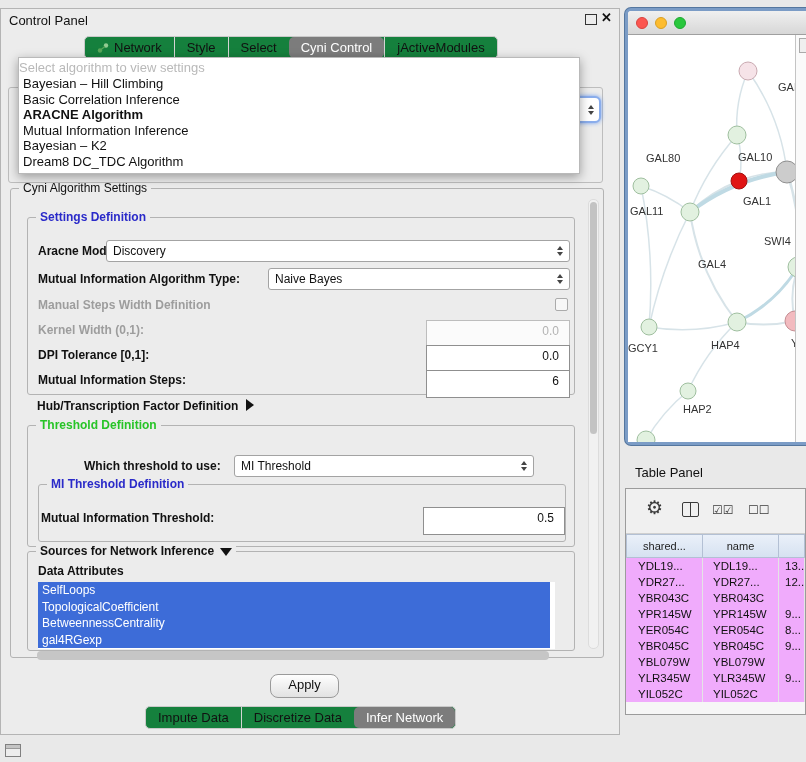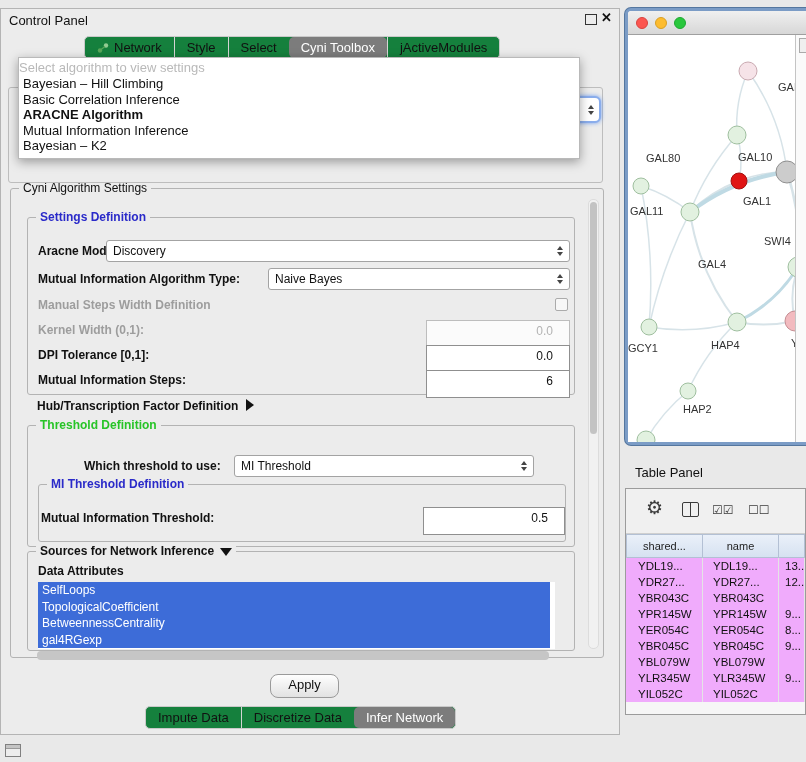--- a/index.html
+++ b/index.html
@@ -35,21 +35,21 @@
   .dark{color:#111}.blue{color:#2a2ac9;font-weight:bold}.green{color:#27c427;font-weight:bold}.b{font-weight:bold}
   .lbl{position:absolute;font-size:12px;white-space:nowrap;line-height:15px}
   .gray{color:#9d9d9d}
   .combo{position:absolute;display:flex;align-items:center;background:#fff;border:1px solid #a3a3a3;border-radius:3px;
          height:22px;box-sizing:border-box;padding:0 6px;font-size:12px;cursor:pointer}
   .combo-val{flex:1;white-space:nowrap;overflow:hidden}
   .combo-arrows{display:flex;flex-direction:column;gap:2px;margin-left:6px}
   .combo-arrows .up{width:0;height:0;border-left:3.5px solid transparent;border-right:3.5px solid transparent;border-bottom:4.5px solid #444}
   .combo-arrows .dn{width:0;height:0;border-left:3.5px solid transparent;border-right:3.5px solid transparent;border-top:4.5px solid #444}
   .field{position:absolute;height:28px;box-sizing:border-box;border:1px solid #8f8f8f;background:#fff;font-size:12px;
-         text-align:right;padding:3px 16px 0 6px}
+         text-align:right;padding:3px 10px 0 6px}
   .field.disabled{border-color:#bdbdbd;color:#b3b3b3;background:#fbfbfb}
   .checkbox{position:absolute;width:13px;height:13px;border:1px solid #ababab;background:#f7f7f7;border-radius:2px;box-sizing:border-box;cursor:pointer}
   .tri-right{display:inline-block;width:0;height:0;border-top:6px solid transparent;border-bottom:6px solid transparent;border-left:8px solid #111;margin-left:8px;vertical-align:-1px}
   .tri-down{display:inline-block;width:0;height:0;border-left:6px solid transparent;border-right:6px solid transparent;border-top:8px solid #111;margin-left:6px;vertical-align:-1px}
   .attr-list{position:absolute;background:#fff;overflow:hidden}
   .attr-row{height:16.5px;line-height:16.5px;background:#3d6cd8;color:#fff;font-size:12px;padding-left:4px;width:508px;white-space:nowrap;cursor:pointer}
   .hscroll{position:absolute;background:#c6c6c6;border-radius:4px;cursor:pointer}
   .vscroll{position:absolute;background:#f1f1f1;border:1px solid #dcdcdc;border-radius:5px;box-sizing:border-box}
   .vthumb{position:absolute;left:1px;top:2px;width:7px;height:232px;background:#c3c3c3;border-radius:4px;cursor:pointer}
   .btn{position:absolute;border:1px solid #9a9a9a;border-radius:8px;background:linear-gradient(#fefefe,#e2e2e2);
@@ -111,21 +111,21 @@
       </span>
       <span>Network</span>
     </div>
     <div class="tab">
       <span>Style</span>
     </div>
     <div class="tab">
       <span>Select</span>
     </div>
     <div class="tab sel">
-      <span>Cyni Toolbox</span>
+      <span>Cyni Control</span>
     </div>
     <div class="tab">
       <span>jActiveModules</span>
     </div>
   </div>
 
 <div class="abs frag-group"></div>
 <div class="abs combo-frag">
   <span class="combo-arrows">
       <b class="up"></b>
@@ -134,20 +134,21 @@
 </div>
 
 <div class="abs popup">
   <div class="prompt">Select algorithm to view settings</div>
   <div id="popup-list">
       <div class="pitem">Bayesian – Hill Climbing</div>
       <div class="pitem">Basic Correlation Inference</div>
       <div class="pitem psel">ARACNE Algorithm</div>
       <div class="pitem">Mutual Information Inference</div>
       <div class="pitem">Bayesian – K2</div>
+      <div class="pitem">Dream8 DC_TDC Algorithm</div>
     </div>
 </div>
 
 <div class="group" style="left:10px;top:188px;width:594px;height:470px">
   <span class="gtitle dark">Cyni Algorithm Settings</span>
 
   <div class="group" style="left:16px;top:28px;width:548px;height:178px">
     <span class="gtitle blue">Settings Definition</span>
 
     <div class="lbl b" style="left:10px;top:26px">Aracne Mode:</div>

